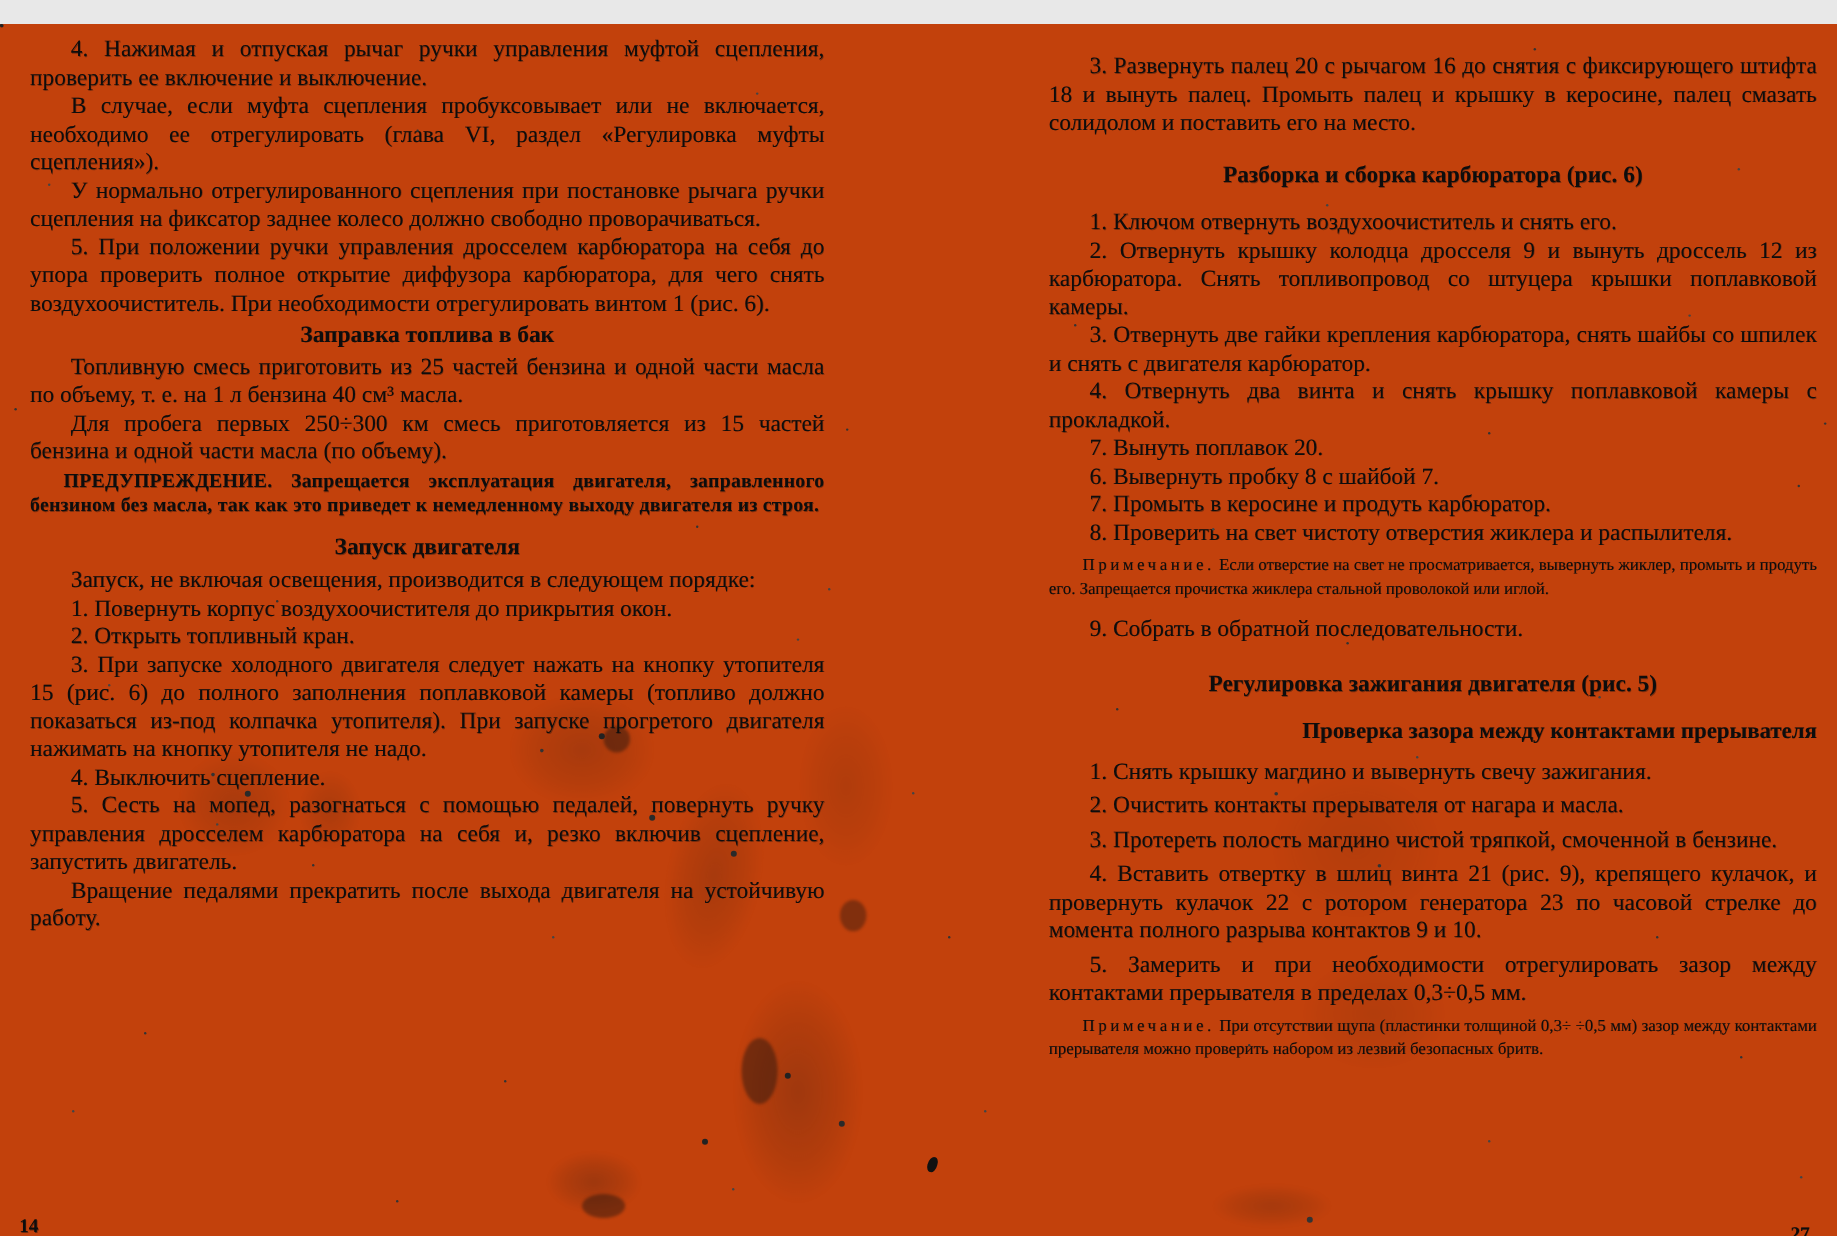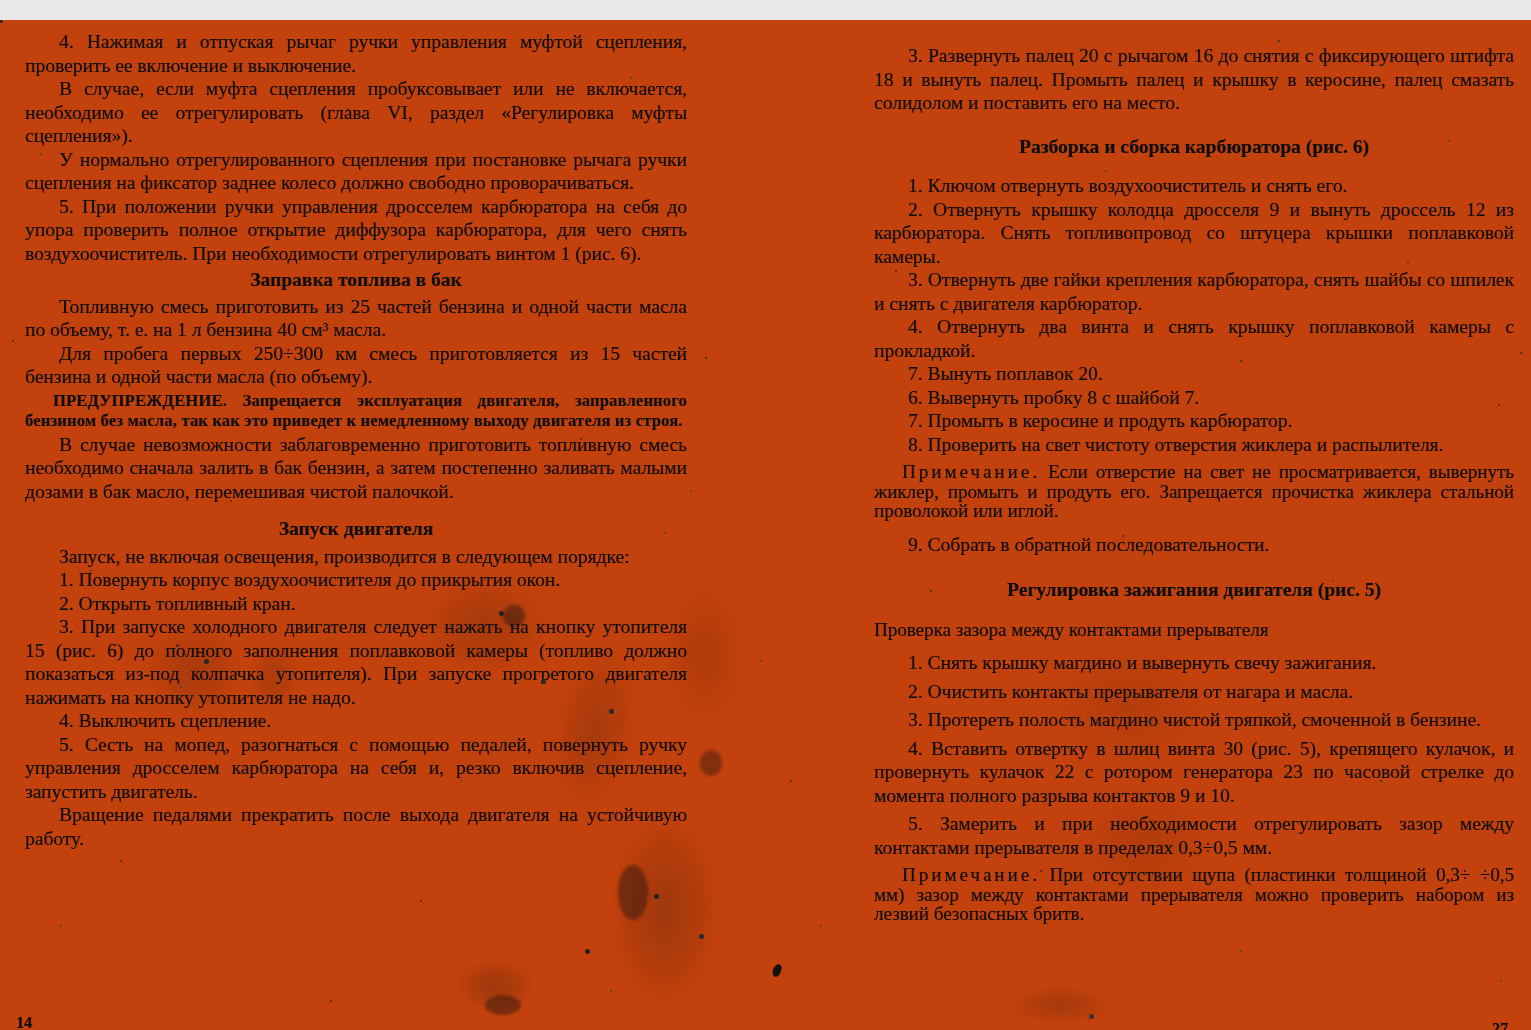--- a/index.html
+++ b/index.html
@@ -28,35 +28,35 @@
     text-align:center;
     font-size:19.5px;
     font-weight:bold;
     text-indent:0;
   }
   .head-start{margin:14px 0 4px;}
   .head-carb{margin:20px 0 16px;}
   .head-ign{margin:22px 0 16px;}
   .subhead{
     margin:0 0 10px;
-    text-align:left;
-    font-weight:normal;
+    text-align:right;
+    font-weight:bold;
     font-size:19px;
     text-indent:0;
   }
   .warning{
     font-size:16.5px;
     line-height:20px;
     font-weight:bold;
     text-indent:28px !important;
     margin:2px 0 !important;
     letter-spacing:0.2px;
   }
   .note{
-    font-size:19px;
+    font-size:14px;
     line-height:19.5px;
     text-indent:28px !important;
     margin:6px 0 8px !important;
   }
   .note-label{letter-spacing:3px;}
   .ign-step{margin-top:5px !important;}
   .step-collect{margin-top:12px !important;}
   .pageno{
     position:absolute;
     font-weight:bold;
@@ -120,21 +120,20 @@
   <div class="col col-left">
     <p>4. Нажимая и отпуская рычаг ручки управления муфтой сцепления, проверить ее включение и выключение.</p>
     <p>В случае, если муфта сцепления пробуксовывает или не включается, необходимо ее отрегулировать (глава VI, раздел «Регулировка муфты сцепления»).</p>
     <p>У нормально отрегулированного сцепления при постановке рычага ручки сцепления на фиксатор заднее колесо должно свободно проворачиваться.</p>
     <p>5. При положении ручки управления дросселем карбюратора на себя до упора проверить полное открытие диффузора карбюратора, для чего снять воздухоочиститель. При необходимости отрегулировать винтом 1 (рис. 6).</p>
 
     <h3 class="head">Заправка топлива в бак</h3>
     <p>Топливную смесь приготовить из 25 частей бензина и одной части масла по объему, т. е. на 1 л бензина 40 см³ масла.</p>
     <p>Для пробега первых 250÷300 км смесь приготовляется из 15 частей бензина и одной части масла (по объему).</p>
     <p class="warning">ПРЕДУПРЕЖДЕНИЕ. Запрещается эксплуатация двигателя, заправленного бензином без масла, так как это приведет к немедленному выходу двигателя из строя.</p>
-    <p>В случае невозможности заблаговременно приготовить топливную смесь необходимо сначала залить в бак бензин, а затем постепенно заливать малыми дозами в бак масло, перемешивая чистой палочкой.</p>
 
     <h3 class="head head-start">Запуск двигателя</h3>
     <p>Запуск, не включая освещения, производится в следующем порядке:</p>
     <p>1. Повернуть корпус воздухоочистителя до прикрытия окон.</p>
     <p>2. Открыть топливный кран.</p>
     <p>3. При запуске холодного двигателя следует нажать на кнопку утопителя 15 (рис. 6) до полного заполнения поплавковой камеры (топливо должно показаться из-под колпачка утопителя). При запуске прогретого двигателя нажимать на кнопку утопителя не надо.</p>
     <p>4. Выключить сцепление.</p>
     <p>5. Сесть на мопед, разогнаться с помощью педалей, повернуть ручку управления дросселем карбюратора на себя и, резко включив сцепление, запустить двигатель.</p>
     <p>Вращение педалями прекратить после выхода двигателя на устойчивую работу.</p>
   </div>
@@ -152,21 +151,21 @@
     <p>7. Промыть в керосине и продуть карбюратор.</p>
     <p>8. Проверить на свет чистоту отверстия жиклера и распылителя.</p>
     <p class="note"><span class="note-label">Примечание.</span> <span>Если отверстие на свет не просматривается, вывернуть жиклер, промыть и продуть его. Запрещается прочистка жиклера стальной проволокой или иглой.</span></p>
     <p class="step-collect">9. Собрать в обратной последовательности.</p>
 
     <h3 class="head head-ign">Регулировка зажигания двигателя (рис. 5)</h3>
     <h4 class="subhead">Проверка зазора между контактами прерывателя</h4>
     <p class="ign-step">1. Снять крышку магдино и вывернуть свечу зажигания.</p>
     <p class="ign-step">2. Очистить контакты прерывателя от нагара и масла.</p>
     <p class="ign-step">3. Протереть полость магдино чистой тряпкой, смоченной в бензине.</p>
-    <p class="ign-step">4. Вставить отвертку в шлиц винта 30 (рис. 5), крепящего кулачок, и провернуть кулачок 22 с ротором генератора 23 по часовой стрелке до момента полного разрыва контактов 9 и 10.</p>
+    <p class="ign-step">4. Вставить отвертку в шлиц винта 21 (рис. 9), крепящего кулачок, и провернуть кулачок 22 с ротором генератора 23 по часовой стрелке до момента полного разрыва контактов 9 и 10.</p>
     <p class="ign-step">5. Замерить и при необходимости отрегулировать зазор между контактами прерывателя в пределах 0,3÷0,5 мм.</p>
     <p class="note"><span class="note-label">Примечание.</span> <span>При отсутствии щупа (пластинки толщиной 0,3÷ ÷0,5 мм) зазор между контактами прерывателя можно проверить набором из лезвий безопасных бритв.</span></p>
   </div>
 
   <div class="pageno pageno-left">14</div>
   <div class="pageno pageno-right">27</div>
 
   <div class="blob" style="left:130px;top:590px;width:130px;height:120px;opacity:.26"></div>
   <div class="blob" style="left:400px;top:540px;width:170px;height:130px;opacity:.28"></div>
   <div class="blob" style="left:540px;top:600px;width:110px;height:220px;opacity:.28;transform:rotate(10deg)"></div>

